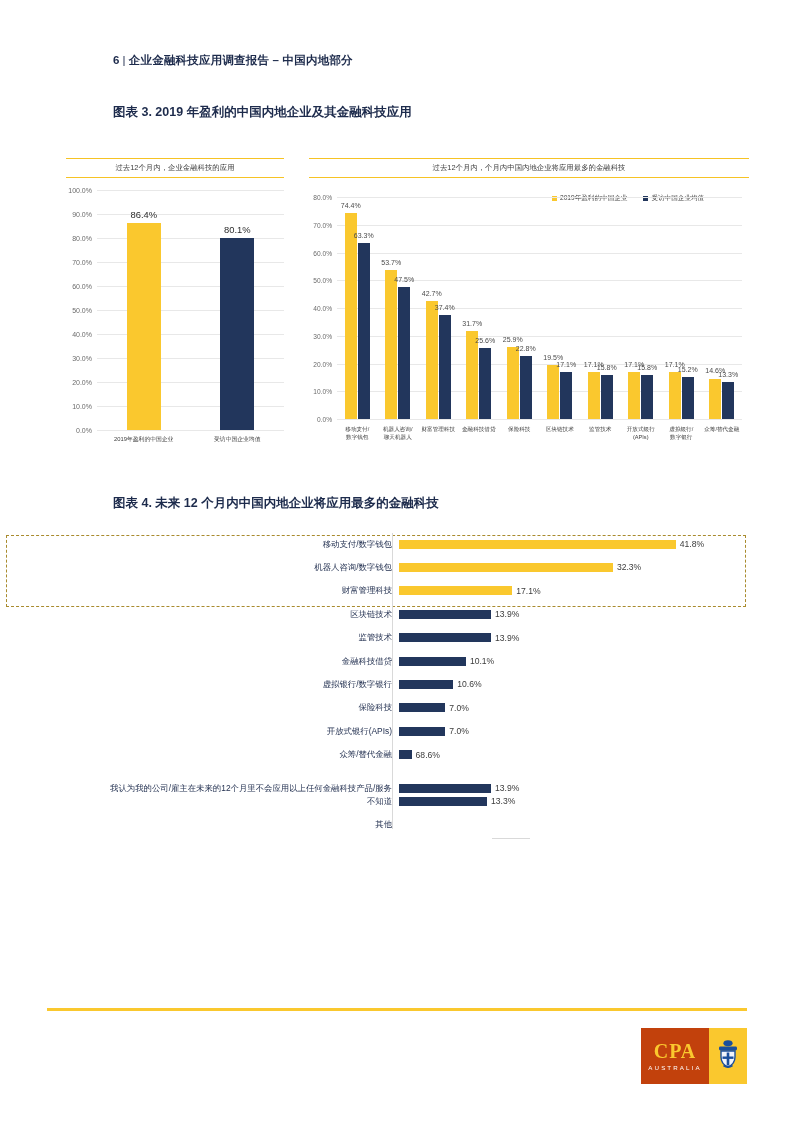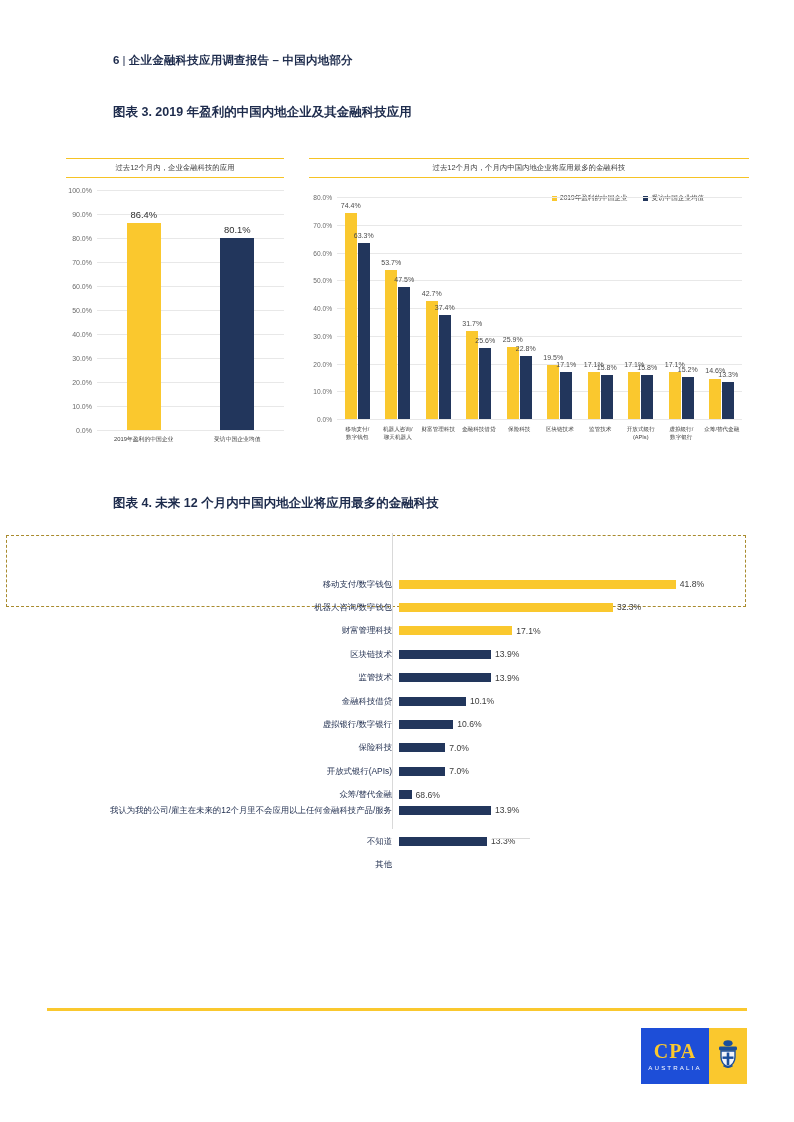--- a/index.html
+++ b/index.html
@@ -50,35 +50,35 @@
   
   .legend{position:absolute;top:194px;display:flex;gap:16px;align-items:center;font-size:6.6px;color:#3c3c3c;}
   #chart3b-legend{left:552px;}
   .legend .item{display:flex;align-items:center;gap:3px;}
   .legend .swatch{width:5px;height:5px;display:inline-block;}
   .legend .swatch.y{background:#fac82e;}
   .legend .swatch.n{background:#22365c;}
 
   
   #chart4{position:absolute;left:40px;top:533px;width:714px;height:310px;}
-  .h-row{position:absolute;left:0;right:0;height:22px;display:flex;align-items:center;margin-top:40px;}
+  .h-row{position:absolute;left:0;right:0;height:22px;display:flex;align-items:center;}
   .h-label{width:352px;text-align:right;padding-right:7px;font-size:8.4px;color:#1d2b4c;white-space:nowrap;}
   .h-barwrap{position:relative;height:22px;flex:1;display:flex;align-items:center;}
   .h-bar{height:9px;}
   .h-bar.y{background:#fac82e;}
   .h-bar.n{background:#22365c;}
   .h-val{font-size:8.6px;color:#3c3c3c;margin-left:4px;white-space:nowrap;}
   .axis-v{position:absolute;left:352px;top:0;bottom:14px;width:1px;background:#d9d9d9;}
   .dashbox{position:absolute;border:1.5px dashed #a98b2e;left:6px;top:535px;width:740px;height:72px;box-sizing:border-box;}
   .tick-bottom{position:absolute;left:492px;top:838px;width:38px;height:1px;background:#d9d9d9;}
 
   
   .footer-rule{position:absolute;left:47px;top:1008px;width:700px;height:3px;background:#fac82e;}
   .logo{position:absolute;left:641px;top:1028px;width:106px;height:56px;display:flex;}
-  .logo .blue{background:#1d4ed8;flex:0 0 68px;display:flex;flex-direction:column;align-items:center;justify-content:center;}
+  .logo .blue{background:#c2410c;flex:0 0 68px;display:flex;flex-direction:column;align-items:center;justify-content:center;}
   .logo .cpa{color:#fac82e;font-family:"Liberation Serif","DejaVu Serif",serif;font-size:20px;font-weight:bold;letter-spacing:1px;line-height:1;}
   .logo .aus{color:#ffffff;font-size:6.2px;letter-spacing:2.1px;margin-top:3px;}
   .logo .gold{background:#fac82e;flex:1;display:flex;align-items:center;justify-content:center;}
   .crest{width:26px;height:34px;}
 </style>
 </head>
 <body>
 
 <div class="page">
 
@@ -270,21 +270,21 @@
           <div class="h-val">7.0%</div>
         </div>
       </div>
       <div class="h-row" style="top: 210.6px;">
         <div class="h-label">众筹/替代金融</div>
         <div class="h-barwrap">
           <div class="h-bar n" style="width: 12.5822px;"></div>
           <div class="h-val">68.6%</div>
         </div>
       </div>
-      <div class="h-row" style="top: 226px;">
+      <div class="h-row" style="top: 244px;">
         <div class="h-label">我认为我的公司/雇主在未来的12个月里不会应用以上任何金融科技产品/服务</div>
         <div class="h-barwrap">
           <div class="h-bar n" style="width: 92.0489px;"></div>
           <div class="h-val">13.9%</div>
         </div>
       </div>
       <div class="h-row" style="top: 257.4px;">
         <div class="h-label">不知道</div>
         <div class="h-barwrap">
           <div class="h-bar n" style="width: 88.0756px;"></div>

